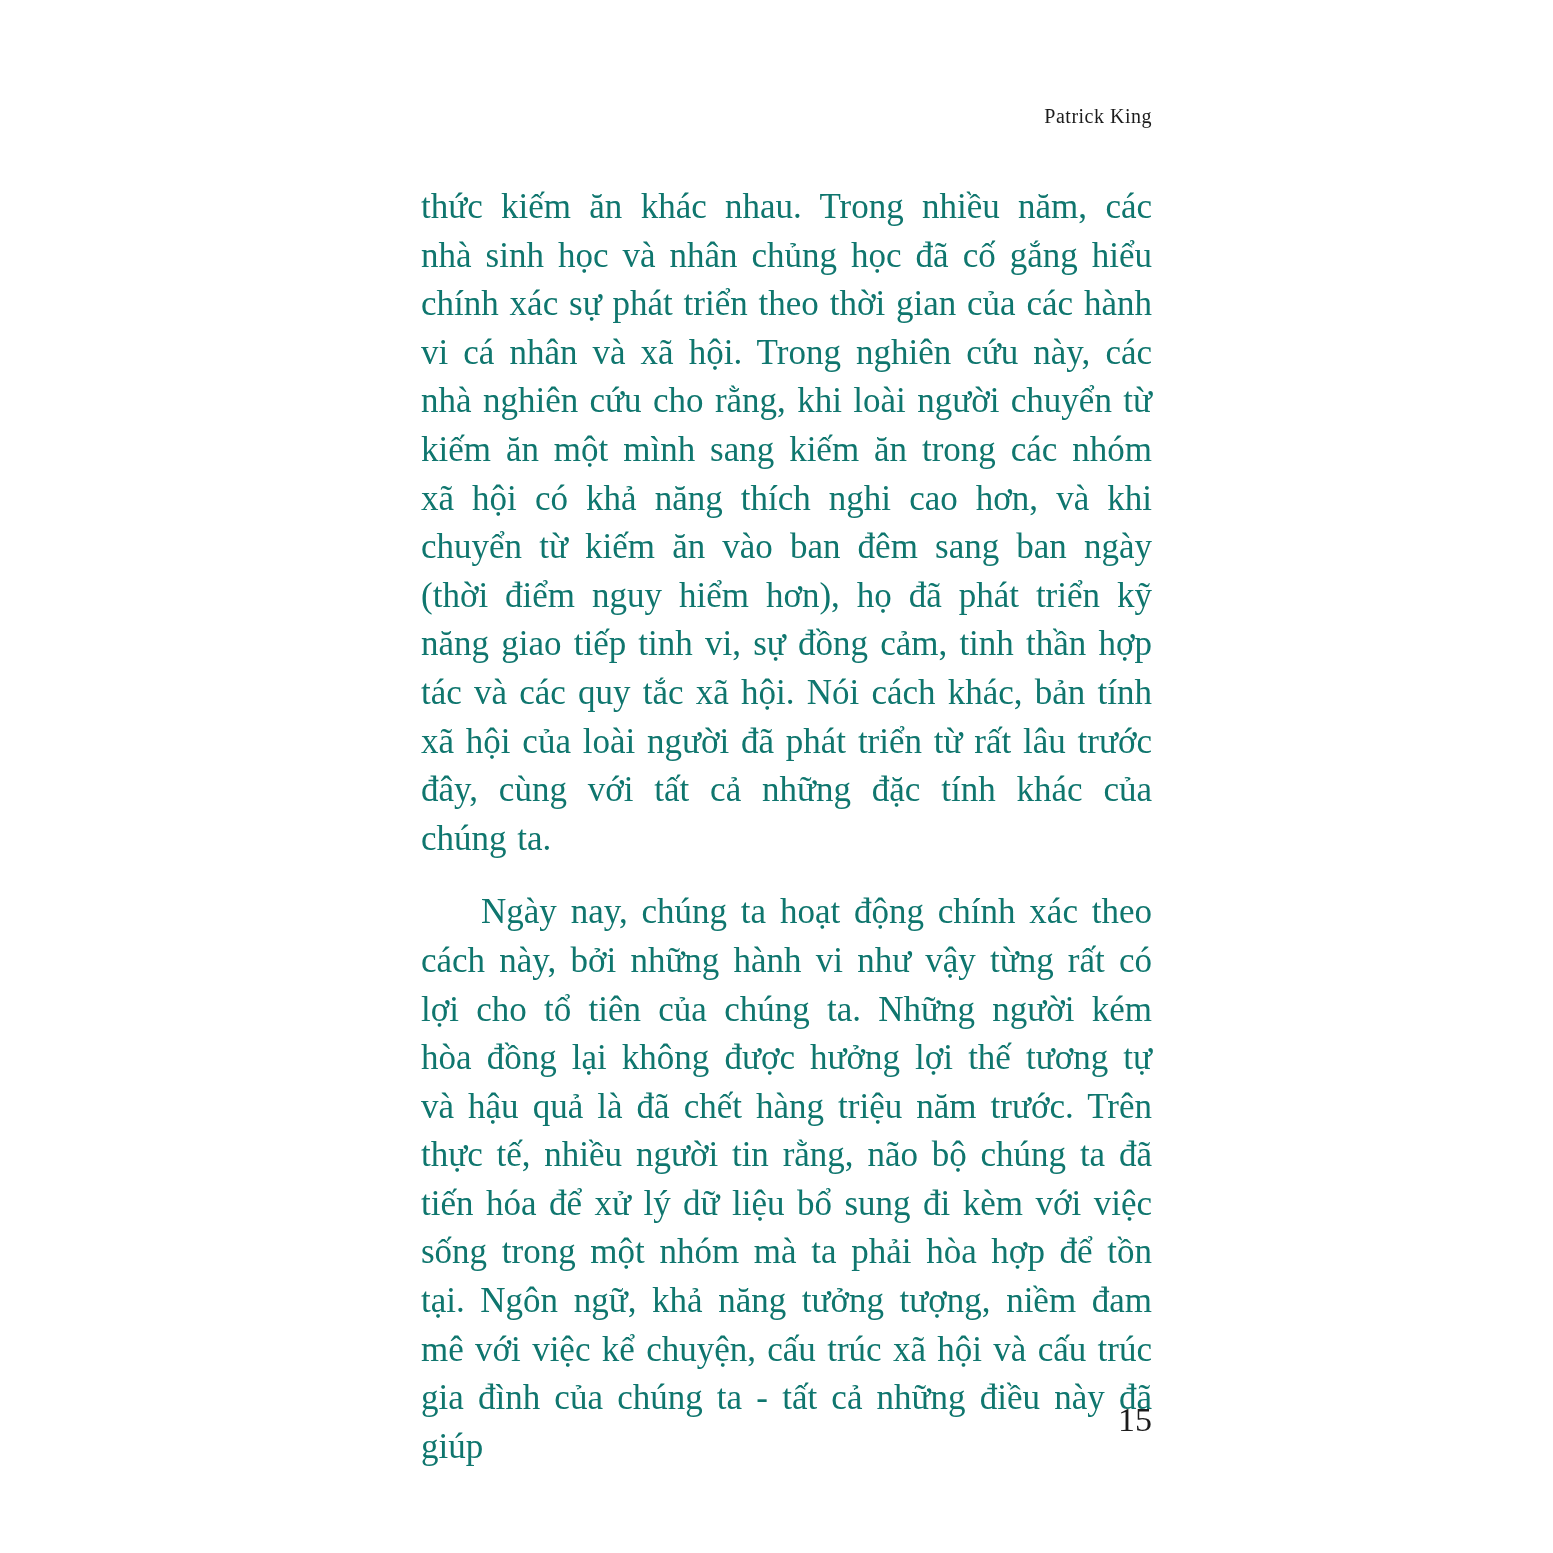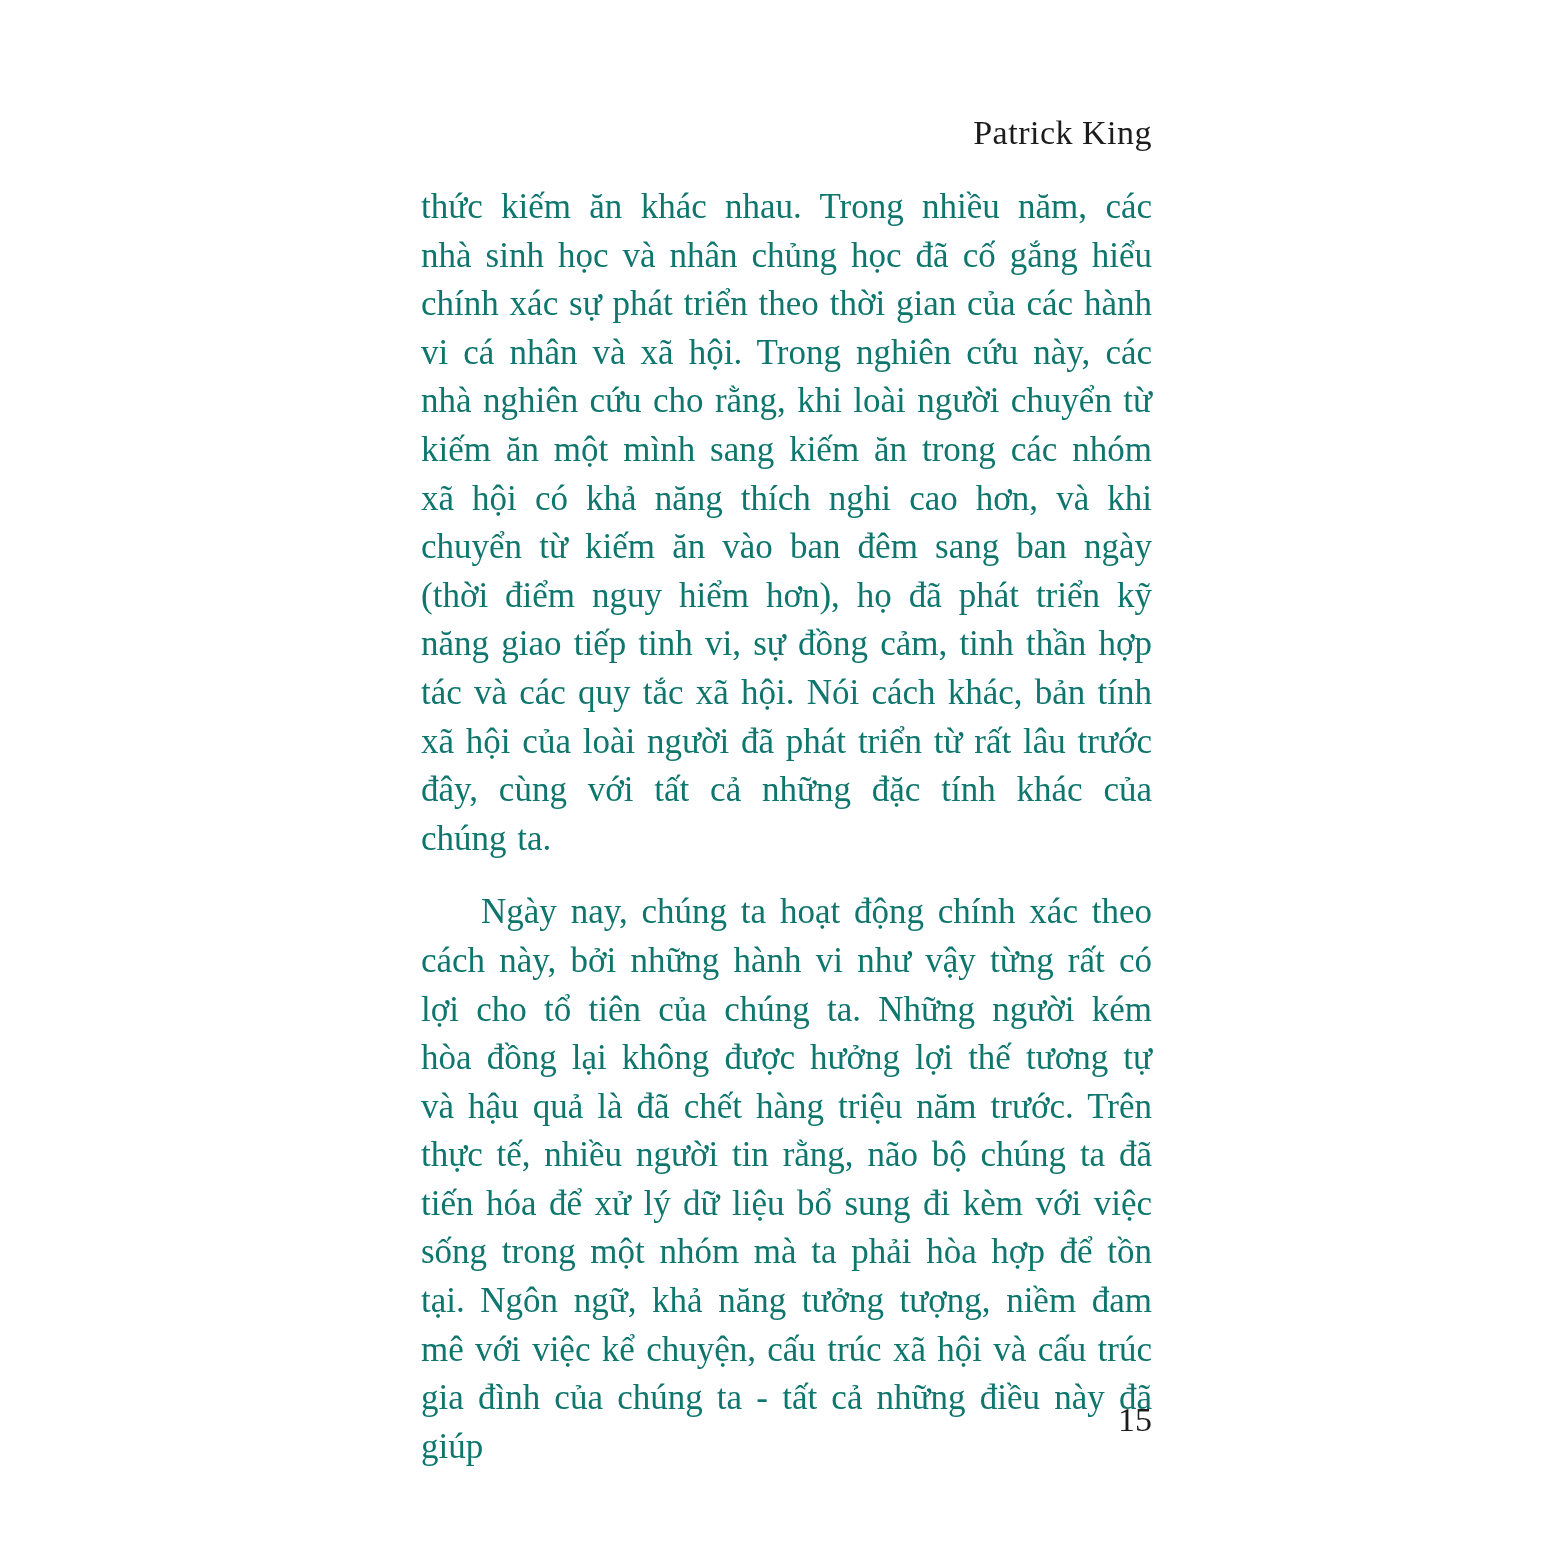--- a/index.html
+++ b/index.html
@@ -25,25 +25,24 @@
     left: 421px;
     top: 0;
     width: 731px;
   }
   .running-header {
     position: absolute;
     top: 98px;
     left: 0;
     width: 731px;
     text-align: right;
-    font-size: 34px;
+    font-size: 20px;
     line-height: 36px;
     color: #1c1c1c;
     letter-spacing: 0.5px;
-    margin-top: 17px;
   }
   .body-copy {
     position: absolute;
     top: 183px;
     left: 0;
     width: 731px;
     font-size: 35px;
     line-height: 48.6px;
     text-align: justify;
     text-justify: inter-word;

